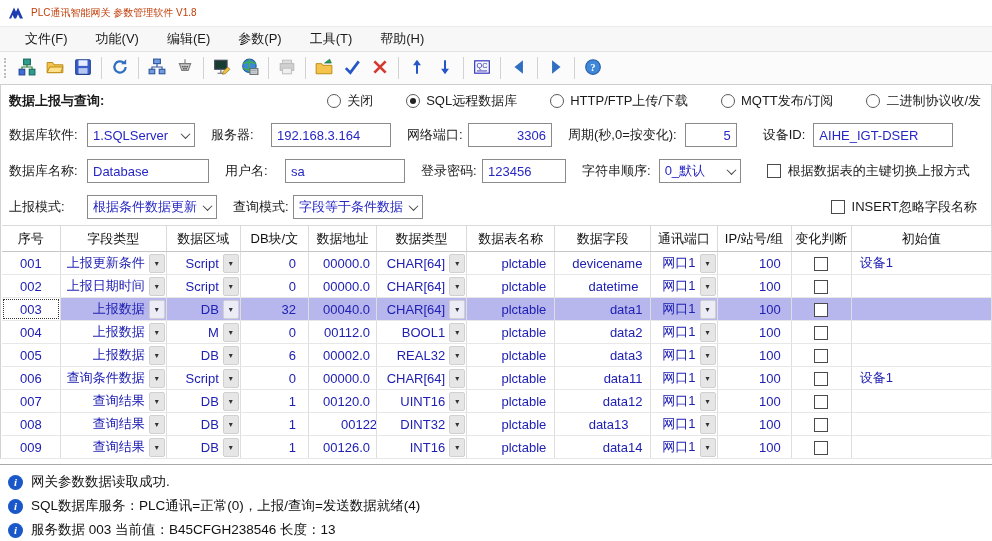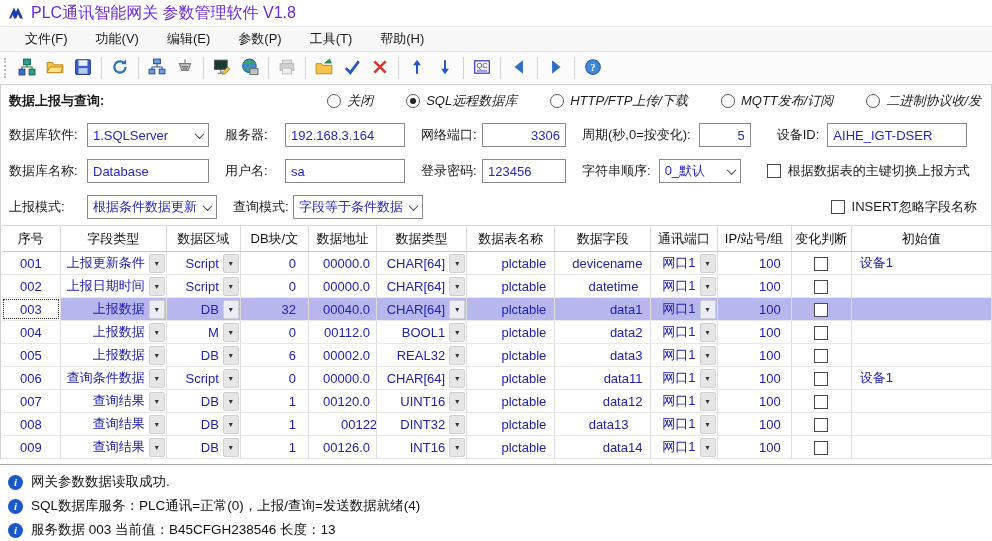--- a/index.html
+++ b/index.html
@@ -1,33 +1,33 @@
 <!DOCTYPE html>
 <html><head>
 <meta charset="utf-8">
 <style>
   * { margin:0; padding:0; box-sizing:border-box; }
   html,body { width:992px; height:541px; overflow:hidden; background:#fff;
     font-family:"Liberation Sans","DejaVu Sans",sans-serif; font-size:13px; color:#1a1a1a; }
   .titlebar { height:26px; display:flex; align-items:center; gap:7px; padding:0 8px; background:#fff; }
   .titlebar svg { width:16px; height:16px; }
-  .title-text { font-size:16px; color:#6d28d9;text-align:center; }
+  .title-text { font-size:10px; color:#c2410c;text-align:center; }
   .menubar { height:26px; display:flex; align-items:center; background:#f7f7f7; border-top:1px solid #ececec; border-bottom:1px solid #e3e3e3; padding-left:11px; }
   .menu-item { padding:3px 14px; cursor:default; }
   .toolbar { height:33px; display:flex; align-items:center; background:#fbfbfb; border-bottom:1px solid #cfcfcf; padding-left:2px; }
   .grip { width:6px; height:20px; border-left:2px dotted #bcbcbc; margin:0 3px 0 2px; }
   .tb-btn { width:28px; height:27px; display:flex; align-items:center; justify-content:center; }
   .tb-btn svg { width:18px; height:18px; }
   .tb-btn.disabled { opacity:.5; }
   .tsep { width:1px; height:22px; background:#d2d2d2; margin:0 4px; }
   .panel { border-left:1px solid #d2d2d2; border-right:1px solid #d2d2d2; }
   .radio-row { height:32px; display:flex; align-items:center; padding:0 10px 0 8px; }
   .radio-label { font-weight:bold; }
   .radio-opts { margin-left:auto; display:flex; gap:33px; }
-  .radio { display:flex; align-items:center; gap:6px; cursor:default;font-style:italic; }
+  .radio { display:flex; align-items:center; gap:6px; cursor:default; }
   .rb { width:14px; height:14px; border:1px solid #5a5a5a; border-radius:50%; position:relative; background:#fff; flex:0 0 auto; }
   .rb.checked::after { content:""; position:absolute; left:3px; top:3px; width:6px; height:6px; border-radius:50%; background:#222; }
   .f-row { height:36px; display:flex; align-items:center; padding-left:8px; }
   .lb1 { width:78px; }
   .lb2 { width:76px; padding-left:16px; }
   .lb3 { width:77px; padding-left:16px; }
   .tbx { height:24px; border:1px solid #8a8a8a; padding:0 5px; color:#2626c4; font-size:13px; font-family:inherit; background:#fff; }
   .tbx.center { text-align:right; }
   .sel-box { height:24px; border:1px solid #8a8a8a; background:#fff; display:flex; align-items:center; padding:0 5px; color:#2626c4; }
   .sel-box .chev { margin-left:auto; width:7px; height:7px; border-right:1.6px solid #444; border-bottom:1.6px solid #444; transform:rotate(45deg) translate(-1px,-1px); }
@@ -221,21 +221,21 @@
           </span>
           <span class="radio">
             <span class="rb"></span>
             <span>二进制协议收/发</span>
           </span>
         </span>
     </div>
 
     <div class="f-row">
       <span class="lb1">数据库软件:</span>
-      <span class="sel-box" style="width:122px">
+      <span class="sel-box" style="width:108px">
           <span>1.SQLServer</span>
           <span class="chev"></span>
         </span>
       <span class="lb2">服务器:</span>
       <input class="tbx" style="width: 120px;" value="192.168.3.164">
       <span class="lb3">网络端口:</span>
       <input class="tbx center" style="width: 84px;" value="3306">
       <span style="padding-left:16px;padding-right:8px">周期(秒,0=按变化):</span>
       <input class="tbx center" style="width: 52px;" value="5">
       <span style="padding-left:26px;padding-right:8px">设备ID:</span>

